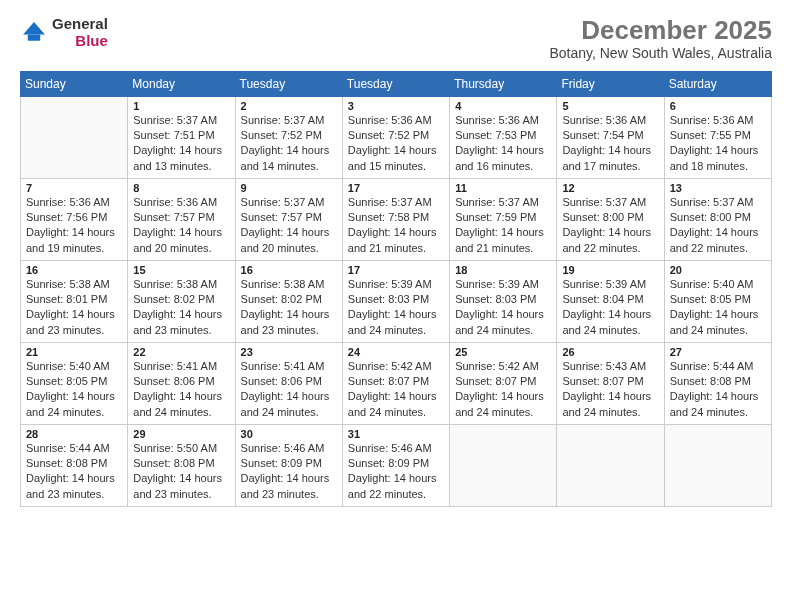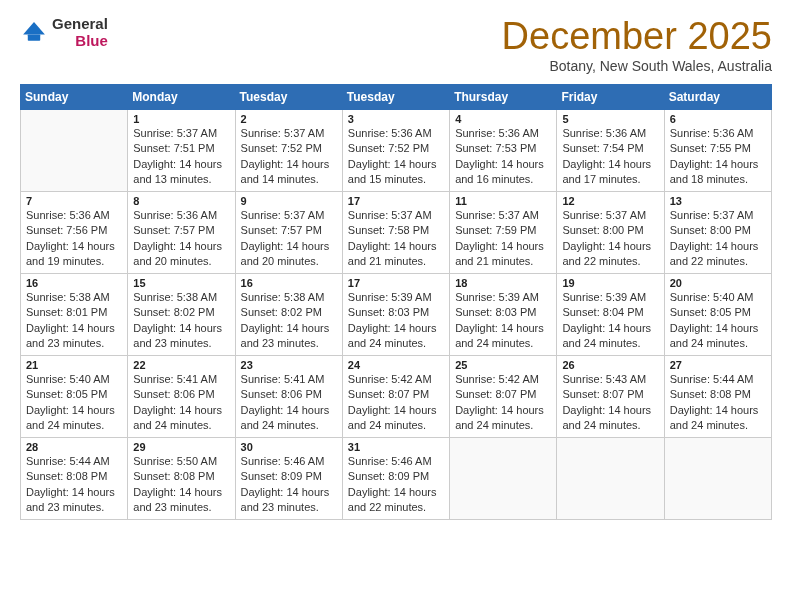--- a/index.html
+++ b/index.html
@@ -38,39 +38,39 @@
     .logo-general { color: #333; }
     .logo-blue { color: #be185d; }
     .logo-icon {
       width: 28px;
       height: 28px;
     }
     .title-block {
       text-align: right;
     }
     .month-title {
-      font-size: 38px;
-      font-weight: normal;
-      color: #a16207;
+      font-size: 26px;
+      font-weight: bold;
+      color: #737373;
       line-height: 1.1;
     }
     .subtitle {
       font-size: 14px;
       color: #444;
     }
     .calendar {
       width: 100%;
       border-collapse: collapse;
       border: 1px solid #ccc;
     }
     .calendar th {
       background: #2e6db4;
       color: #fff;
       font-size: 12px;
-      font-weight: bold;
+      font-weight: normal;
       padding: 5px 4px;
       text-align: left;
       border: 1px solid #2e6db4;
     }
     .calendar td {
       vertical-align: top;
       border: 1px solid #ccc;
       padding: 3px 5px;
       width: calc(100% / 7);
       height: 82px;

